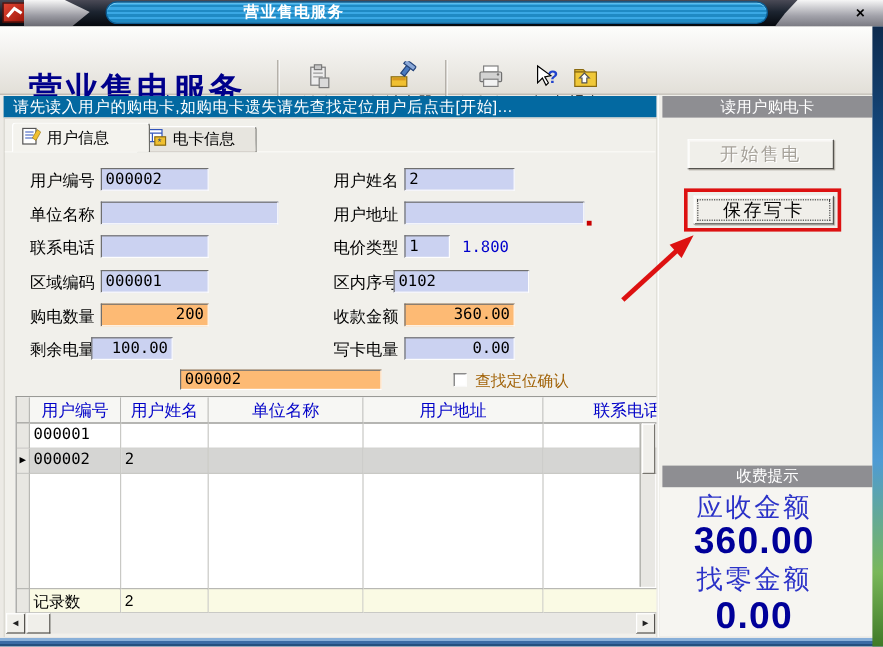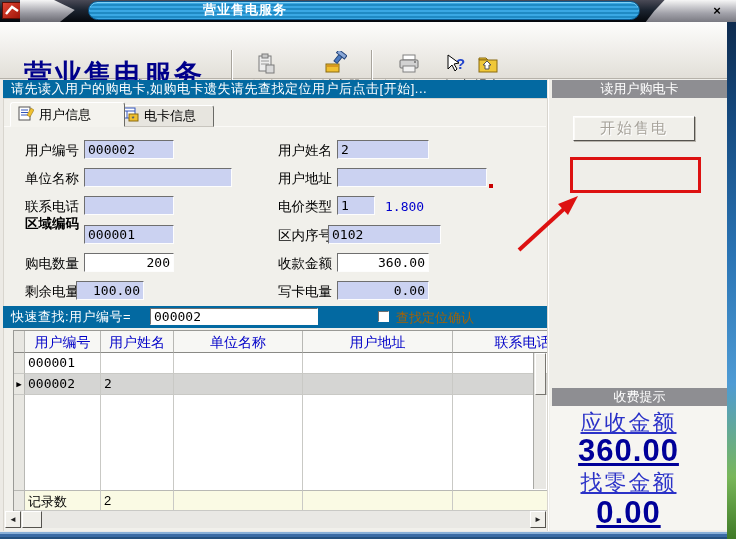--- a/index.html
+++ b/index.html
@@ -53,21 +53,21 @@
   .tabline { left:4px; top:126px; width:542px; height:1px; background:#FBFAF7; }
   .tab { display:flex; align-items:center; gap:5px; padding-left:7px; font-size:13px;
     border:1px solid; border-color:#FFF #6A6A66 #F4F3EE #FFF; border-radius:3px 3px 0 0; cursor:default; }
   .tab.active { left:10px; top:102px; width:115px; height:25px; background:#F4F3EE; z-index:2; }
   .tab.inactive { left:114px; top:105px; width:100px; height:22px; background:#E7E5DF; border-bottom-color:#C8C5BE; }
 
   
   .flabel { font-size:13.5px; color:#000; white-space:nowrap; }
   .inp { height:19px; background:#CBD2F1; border:1px solid; border-color:#6F6F6F #FDFDFD #FDFDFD #6F6F6F;
     font:13px "DejaVu Sans Mono",monospace; color:#000; padding:0 3px; outline:none; }
-  .inp.white { background:#ffffff; }
+  .inp.white { background:#fdba74; }
   .inp.right { text-align:right; }
   .rate { color:#0000CC; font:13px "DejaVu Sans Mono",monospace; }
   .reddot { left:489px; top:184px; width:4px; height:4px; background:#C80000; }
 
   
   .searchbar { left:3px; top:306px; width:544px; height:22px; padding-left:8px; letter-spacing:.5px; }
   .searchinp { left:150px; top:308px; width:168px; height:17px; }
   .checkbox { left:378px; top:311px; width:11px; height:11px; background:#fff;
     border:1px solid; border-color:#6F6F6F #FDFDFD #FDFDFD #6F6F6F; cursor:default; }
   .chklabel { left:396px; top:309px; color:#a16207; font-size:13px; }
@@ -105,21 +105,21 @@
   .btn3d { background:#F0EFEA; border:1px solid; border-color:#FFF #55534E #55534E #FFF;
     box-shadow:1px 1px 0 #B8B4AC, inset 1px 1px 0 #FBFAF7;
     font-size:15px; color:#000; display:flex; align-items:center; justify-content:center;
     letter-spacing:2px; cursor:default; }
   .btn3d.disabled { color:#A6A29A; text-shadow:1px 1px 0 #fff; }
   .btn-start { left:573px; top:116px; width:122px; height:25px; }
   .btn-save { left:578px; top:163px; width:117px; height:24px; outline:1px dotted #444; outline-offset:-4px; }
   .btn-cancel { left:575px; top:212px; width:120px; height:25px; }
 
   
-  .ctext { left:550px; width:157px; text-align:center;text-decoration:underline; }
+  .ctext { left:550px; width:157px; text-align:center; }
   .clabel { font-size:22px; color:#2B32C8; letter-spacing:2px; }
   .cvalue { font-size:31px; font-weight:bold; color:#000099; letter-spacing:1px; }
   .recvlabel { top:408px; } .recvvalue { top:433px; } .chglabel { top:468px; } .chgvalue { top:495px; }
 
   
   .annbox { left:570px; top:157px; width:131px; height:36px; border:3px solid #DD1111; z-index:5; }
   .annarrow { left:498px; top:190px; z-index:5; }
 
   
   .bottombar { left:0; top:531px; width:736px; height:8px;
@@ -251,38 +251,35 @@
   <div class="abs flabel" style="left:278px; top:170px;">用户地址</div>
   <input class="abs inp" style="left: 337px; top: 168px; width: 150px;" value="">
   <div class="abs reddot"></div>
 
   <div class="abs flabel" style="left:25px; top:198px;">联系电话</div>
   <input class="abs inp" style="left: 84px; top: 196px; width: 90px;" value="">
   <div class="abs flabel" style="left:278px; top:198px;">电价类型</div>
   <input class="abs inp" style="left: 337px; top: 196px; width: 38px;" value="1">
   <div class="abs rate" style="left:385px; top:199px;">1.800</div>
 
-  <div class="abs flabel" style="left:25px; top:215px;font-weight:bold;">区域编码</div>
+  <div class="abs flabel" style="left:25px; top:227px;">区域编码</div>
   <input class="abs inp" style="left: 84px; top: 225px; width: 90px;" value="000001">
   <div class="abs flabel" style="left:278px; top:227px;">区内序号</div>
   <input class="abs inp" style="left: 328px; top: 225px; width: 113px;" value="0102">
 
   <div class="abs flabel" style="left:25px; top:255px;">购电数量</div>
   <input class="abs inp white right" style="left: 84px; top: 253px; width: 90px;" value="200">
   <div class="abs flabel" style="left:278px; top:255px;">收款金额</div>
   <input class="abs inp white right" style="left: 337px; top: 253px; width: 92px;" value="360.00">
 
   <div class="abs flabel" style="left:25px; top:283px;">剩余电量</div>
   <input class="abs inp right" style="left: 76px; top: 281px; width: 68px; text-align: right;" value="100.00">
   <div class="abs flabel" style="left:278px; top:283px;">写卡电量</div>
   <input class="abs inp right" style="left: 337px; top: 281px; width: 92px;" value="0.00">
 
-  <div class="abs graybar searchbar">
-    <span>快速查找:用户编号=</span>
-  </div>
   <input class="abs inp white searchinp" value="000002" style="">
   <div class="abs checkbox"></div>
   <div class="abs chklabel">查找定位确认</div>
 
   <div class="abs tablewrap">
     <div class="trow thead">
       <div class="selcell"></div>
       <div>用户编号</div>
       <div>用户姓名</div>
       <div>单位名称</div>
@@ -329,20 +326,21 @@
   <div class="abs hscroll">
     <div class="sbtn">◄</div>
     <div class="hthumb"></div>
     <div class="htrack"></div>
     <div class="sbtn">►</div>
   </div>
 
   <div class="abs rpanel"></div>
   <div class="abs btn3d disabled btn-start">开始售电</div>
   <div class="abs graybar rphead">读用户购电卡</div>
+  <div class="abs btn3d btn-save">保存写卡</div>
 
   <div class="abs chargebody"></div>
   <div class="abs graybar chead">收费提示</div>
   <div class="abs ctext clabel recvlabel">应收金额</div>
   <div class="abs ctext cvalue recvvalue">360.00</div>
   <div class="abs ctext clabel chglabel">找零金额</div>
   <div class="abs ctext cvalue chgvalue">0.00</div>
 
   <div class="abs annbox"></div>
   <svg class="abs annarrow" width="95" height="68">

